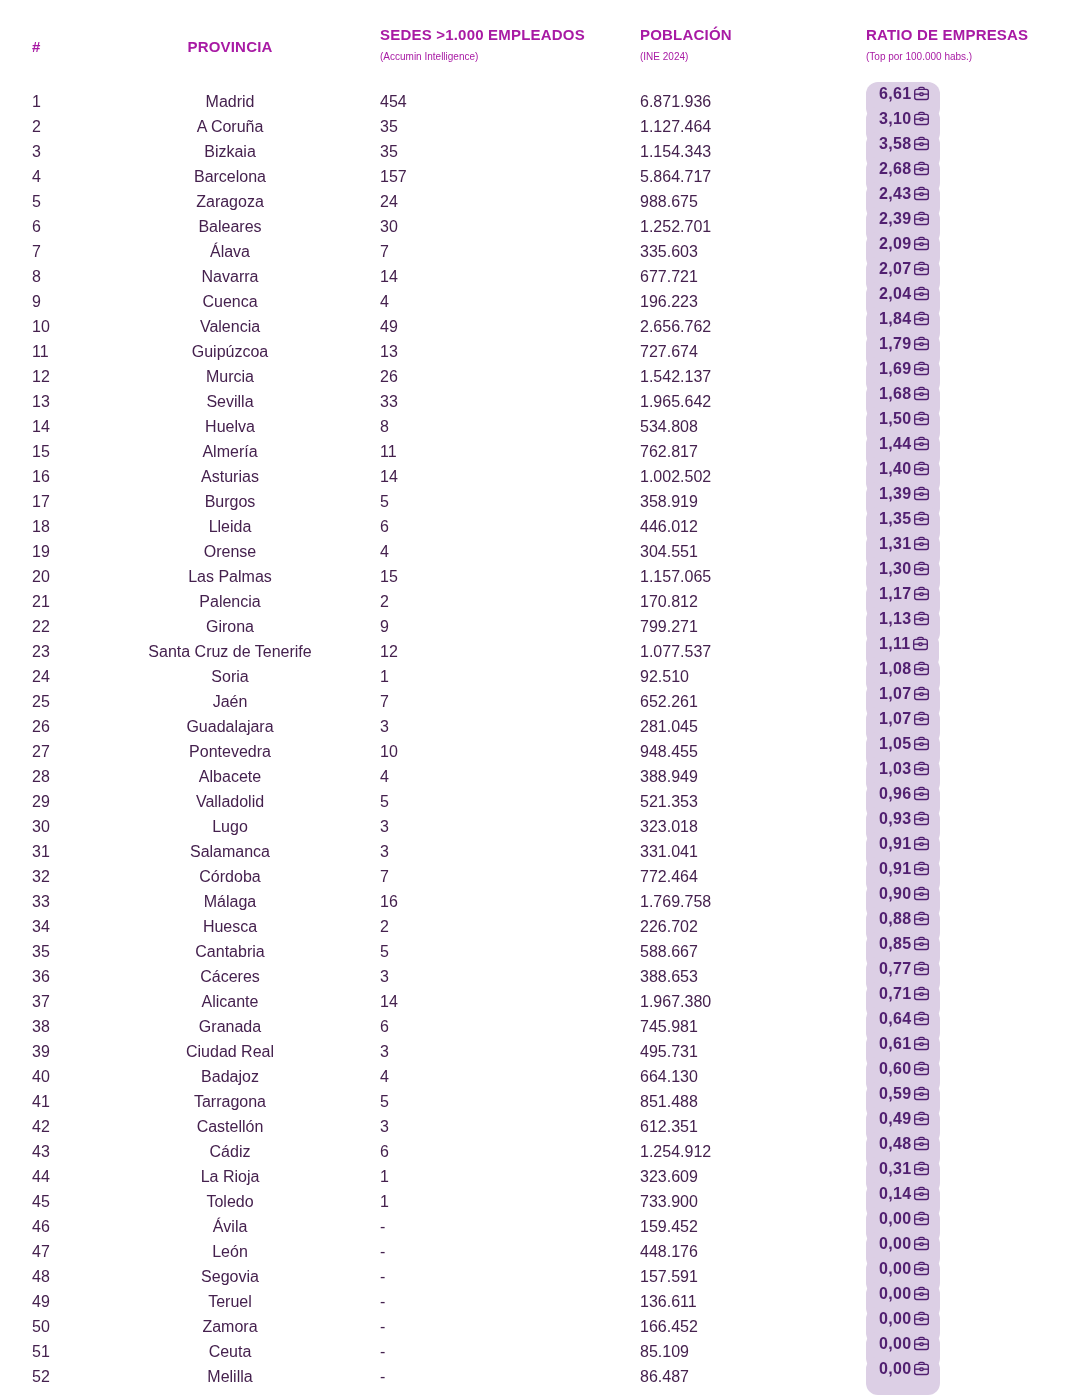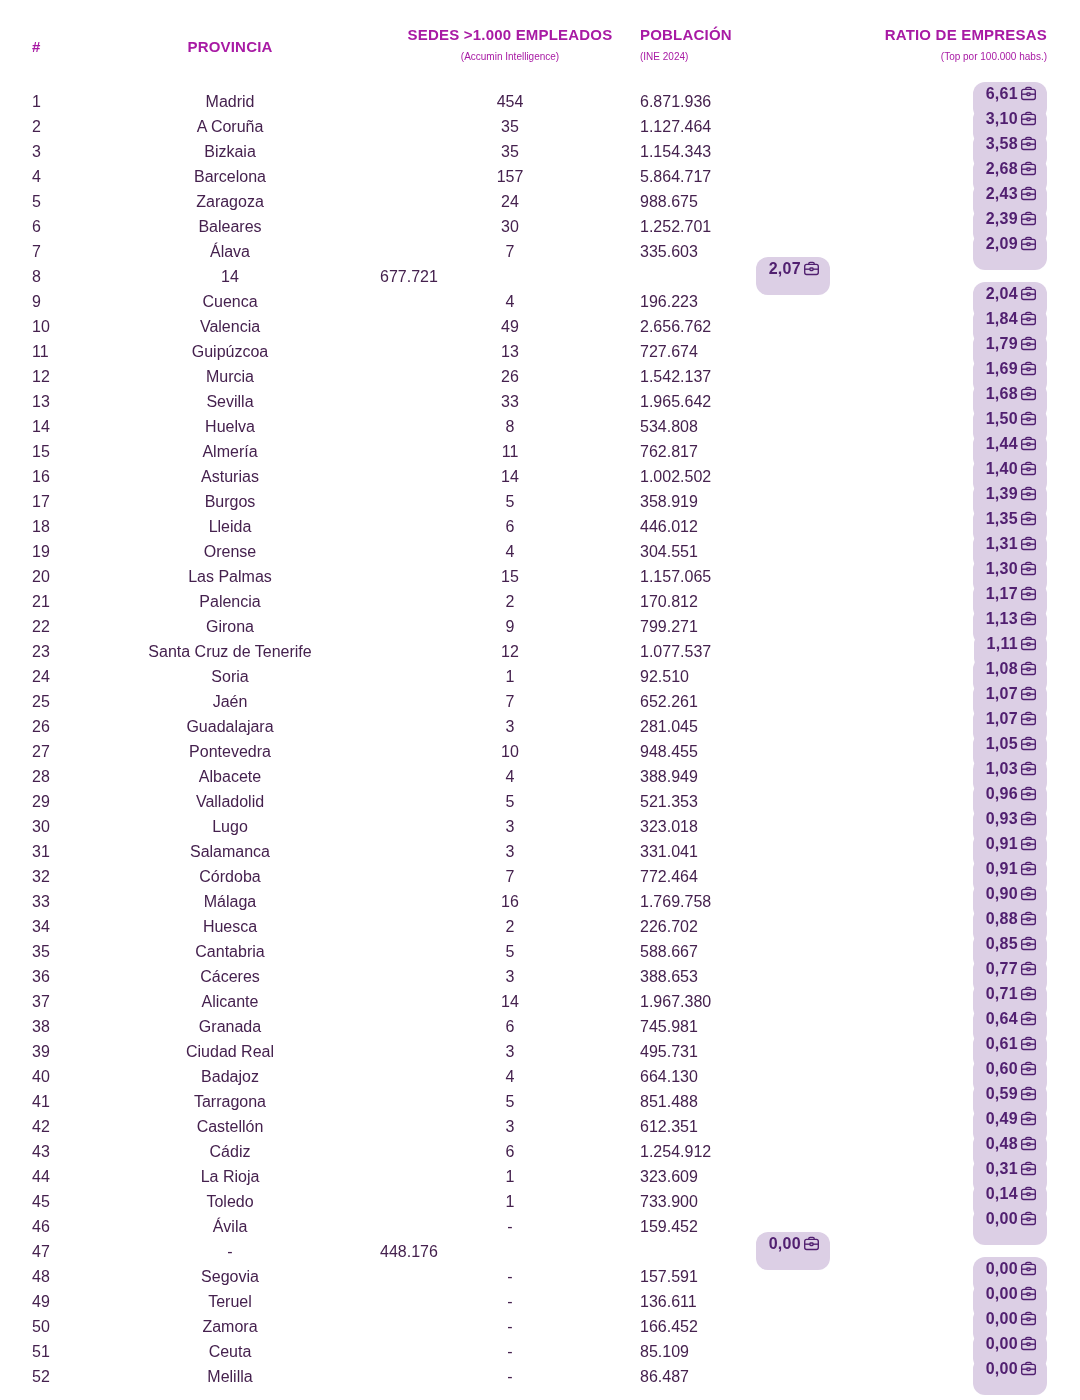--- a/index.html
+++ b/index.html
@@ -29,23 +29,23 @@
   }
   .hsub{
     color:var(--hdr);
     font-weight:400;
     font-size:10px;
     line-height:23px;
     white-space:nowrap;
   }
   .col-rank{text-align:left;}
   .col-prov{text-align:center;}
-  .col-sedes{text-align:center;}
+  .col-sedes{text-align:left;}
   .col-pobl{text-align:left;}
-  .col-ratio{text-align:right;padding-left:36px;}
+  .col-ratio{text-align:left;padding-left:36px;}
   
   .tbody{margin-top:14px;}
   .row{height:25px;}
   .cell{
     color:var(--txt);
     font-size:16px;
     line-height:25px;
     white-space:nowrap;
   }
   .badge{
@@ -229,20 +229,21 @@
               <path d="M2 10.8 H18"></path>
               <rect x="8.2" y="9.4" width="3.6" height="2.9" rx="0.9" fill="var(--badgebg)"></rect>
             </svg>
           </span>
         </span>
       </div>
     </div>
 
     <div class="row grid-row">
       <div class="cell col-rank">8</div>
+      <div class="cell col-prov">Navarra</div>
       <div class="cell col-sedes">14</div>
       <div class="cell col-pobl">677.721</div>
       <div class="cell col-ratio">
         <span class="badge">
           <span class="val">2,07</span>
           <span>
             <svg width="17" height="17" viewBox="0 0 20 20" fill="none" stroke="currentColor" stroke-width="1.6" style="color:var(--badgefg)">
               <path d="M6.8 5.2 V4.4 q0 -1.6 1.6 -1.6 h3.2 q1.6 0 1.6 1.6 v0.8"></path>
               <rect x="2" y="5.2" width="16" height="11.8" rx="2.4"></rect>
               <path d="M2 10.8 H18"></path>
@@ -1008,20 +1009,21 @@
               <path d="M2 10.8 H18"></path>
               <rect x="8.2" y="9.4" width="3.6" height="2.9" rx="0.9" fill="var(--badgebg)"></rect>
             </svg>
           </span>
         </span>
       </div>
     </div>
 
     <div class="row grid-row">
       <div class="cell col-rank">47</div>
+      <div class="cell col-prov">León</div>
       <div class="cell col-sedes">-</div>
       <div class="cell col-pobl">448.176</div>
       <div class="cell col-ratio">
         <span class="badge">
           <span class="val">0,00</span>
           <span>
             <svg width="17" height="17" viewBox="0 0 20 20" fill="none" stroke="currentColor" stroke-width="1.6" style="color:var(--badgefg)">
               <path d="M6.8 5.2 V4.4 q0 -1.6 1.6 -1.6 h3.2 q1.6 0 1.6 1.6 v0.8"></path>
               <rect x="2" y="5.2" width="16" height="11.8" rx="2.4"></rect>
               <path d="M2 10.8 H18"></path>

